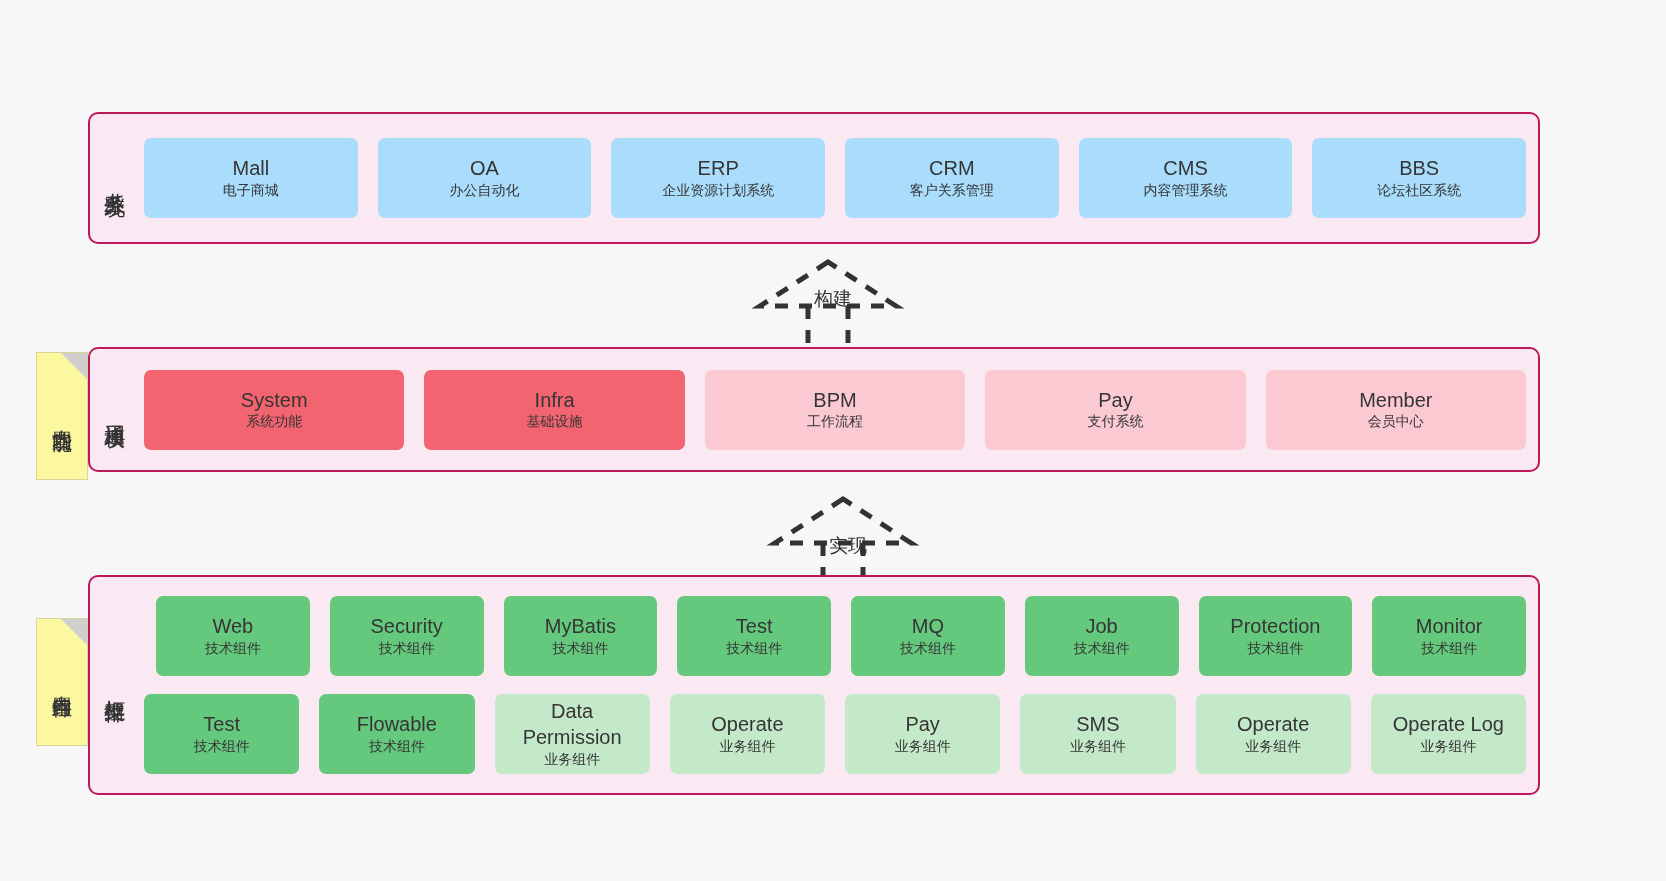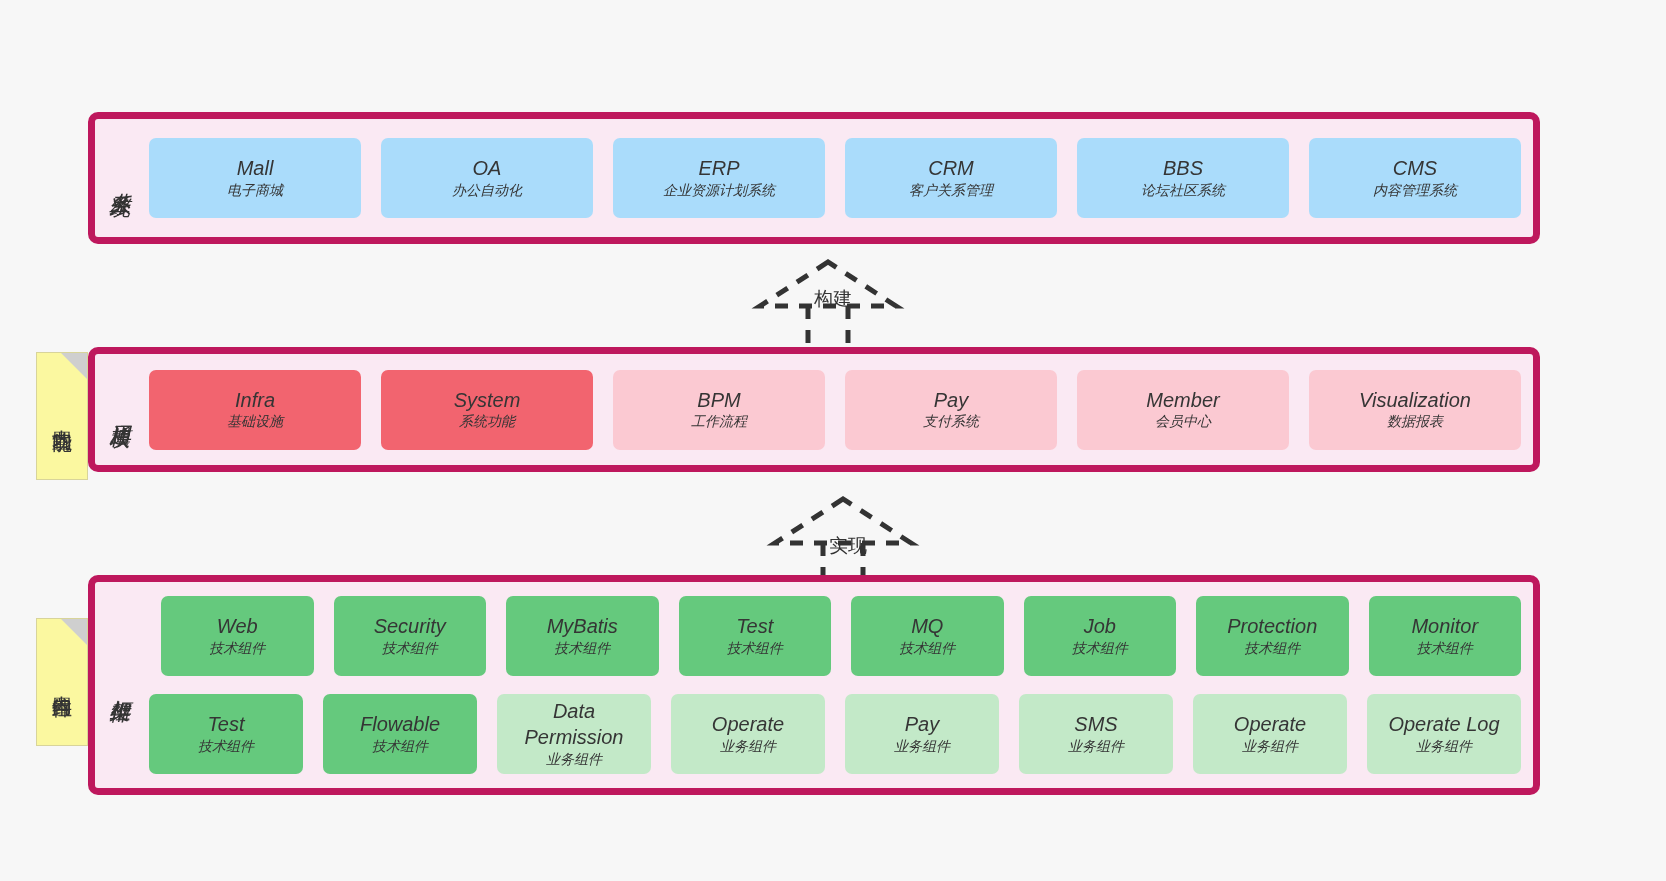--- a/index.html
+++ b/index.html
@@ -19,25 +19,24 @@
   #canvas {
     position: absolute;
     inset: 0;
   }
 
   
   .layer {
     position: absolute;
     box-sizing: border-box;
     background: #fae9f3;
-    border: 7px solid #be185d;
+    border: 2px solid #be185d;
     border-radius: 10px;
     display: flex;
     align-items: stretch;
-    font-style: italic;
   }
 
   .layer-title {
     flex: 0 0 auto;
     width: 46px;
     display: flex;
     align-items: center;
     justify-content: center;
     font-size: 21px;
     line-height: 1.12;
@@ -149,26 +148,26 @@
         </div>
         <div class="card blue">
           <span class="en">ERP</span>
           <span class="cn">企业资源计划系统</span>
         </div>
         <div class="card blue">
           <span class="en">CRM</span>
           <span class="cn">客户关系管理</span>
         </div>
         <div class="card blue">
+          <span class="en">CMS</span>
+          <span class="cn">内容管理系统</span>
+        </div>
+        <div class="card blue">
           <span class="en">BBS</span>
           <span class="cn">论坛社区系统</span>
-        </div>
-        <div class="card blue">
-          <span class="en">CMS</span>
-          <span class="cn">内容管理系统</span>
         </div>
       </div>
     </div>
   </div>
 
   <div class="connector" id="connector-build" style="left:740px; top:250px; width:220px; height:110px;">
     <svg width="220" height="110" viewBox="0 0 220 110">
 
       <polygon points="88,12 20,56 156,56" fill="#f7f7f7" stroke="#333333" stroke-width="5" stroke-dasharray="13,11" stroke-linejoin="miter"></polygon>
 
@@ -182,42 +181,38 @@
   <div class="note" id="note-builtin-function" style="left:36px; top:352px; width:52px; height:128px;">
     <span class="fold"></span>
     <span>内置功能</span>
   </div>
 
   <div class="layer" id="layer-common" style="left:88px; top:347px; width:1452px; height:125px;">
     <div class="layer-title">通用模块</div>
     <div class="layer-body">
       <div class="row" style="height:80px;">
         <div class="card red">
+          <span class="en">System</span>
+          <span class="cn">系统功能</span>
+        </div>
+        <div class="card red">
           <span class="en">Infra</span>
           <span class="cn">基础设施</span>
-        </div>
-        <div class="card red">
-          <span class="en">System</span>
-          <span class="cn">系统功能</span>
         </div>
         <div class="card pink">
           <span class="en">BPM</span>
           <span class="cn">工作流程</span>
         </div>
         <div class="card pink">
           <span class="en">Pay</span>
           <span class="cn">支付系统</span>
         </div>
         <div class="card pink">
           <span class="en">Member</span>
           <span class="cn">会员中心</span>
-        </div>
-        <div class="card pink">
-          <span class="en">Visualization</span>
-          <span class="cn">数据报表</span>
         </div>
       </div>
     </div>
   </div>
 
   <div class="connector" id="connector-implement" style="left:755px; top:487px; width:220px; height:110px;">
     <svg width="220" height="110" viewBox="0 0 220 110">
       <polygon points="88,12 20,56 156,56" fill="#f7f7f7" stroke="#333333" stroke-width="5" stroke-dasharray="13,11" stroke-linejoin="miter"></polygon>
       <line x1="68" y1="56" x2="68" y2="100" stroke="#333333" stroke-width="5" stroke-dasharray="13,11"></line>
       <line x1="108" y1="56" x2="108" y2="100" stroke="#333333" stroke-width="5" stroke-dasharray="13,11"></line>

